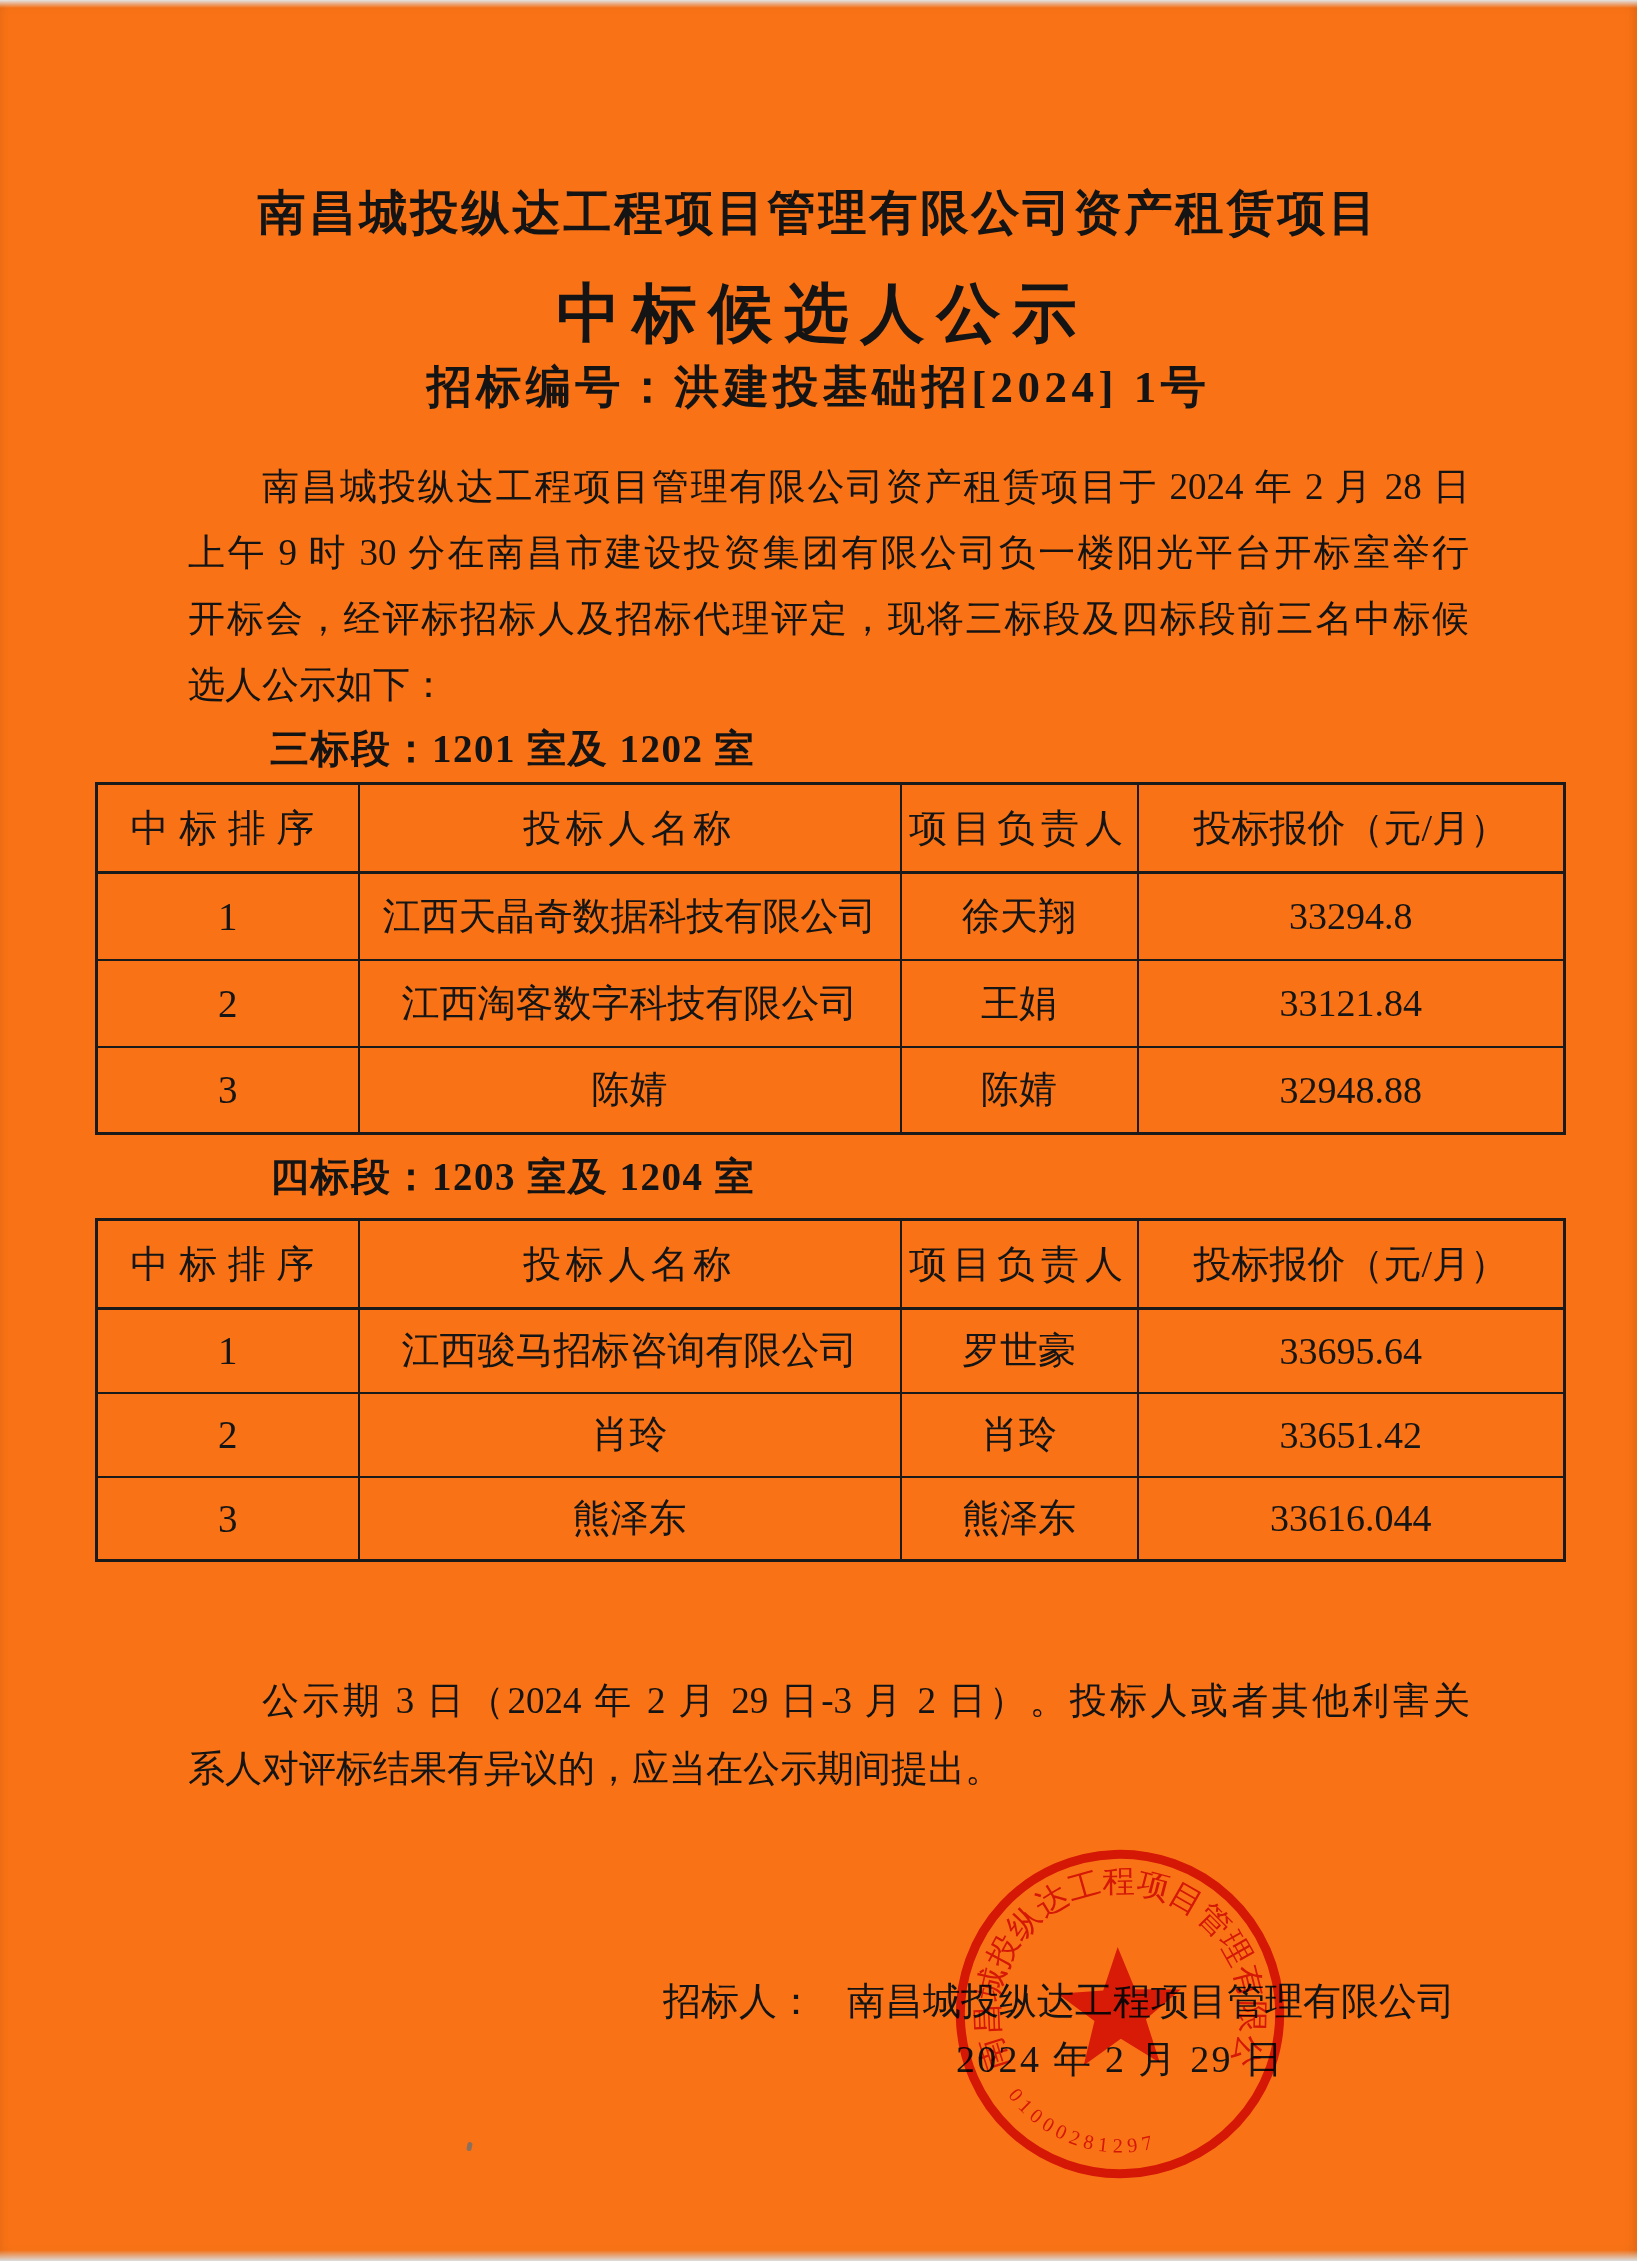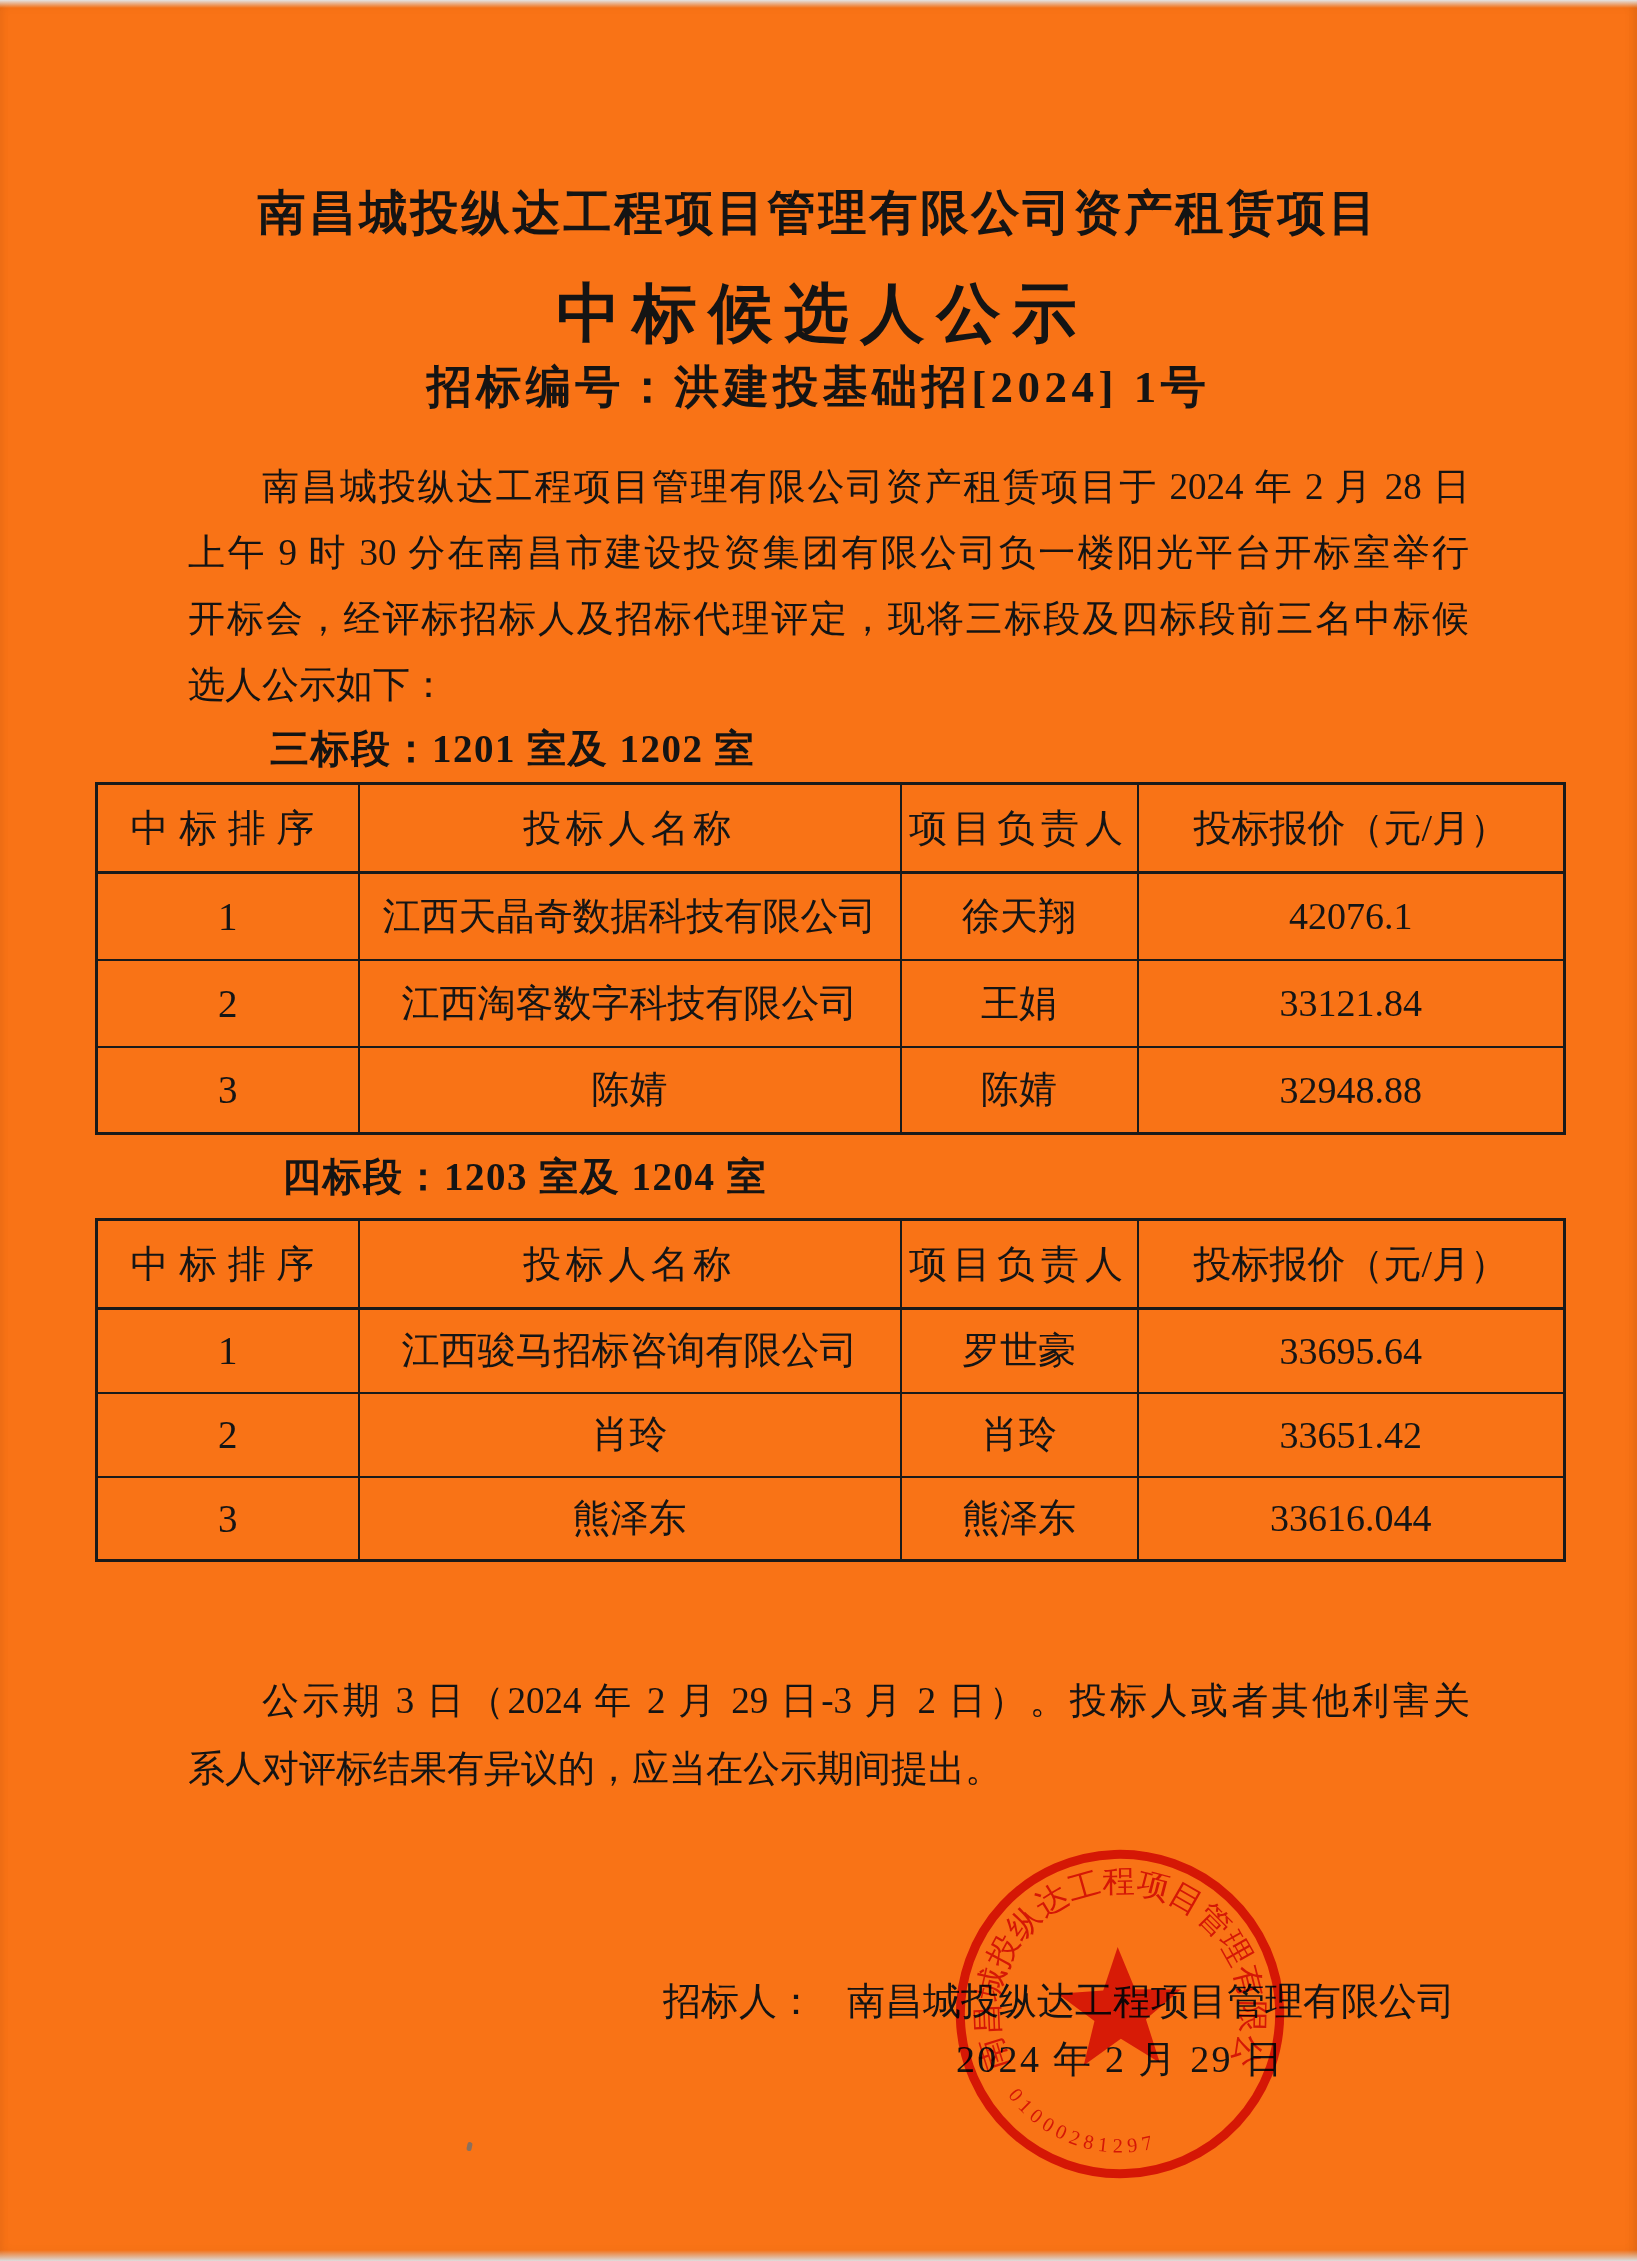--- a/index.html
+++ b/index.html
@@ -28,21 +28,21 @@
   .title3{top:357px;left:0;width:1637px;text-align:center;
     font-size:45px;font-weight:700;letter-spacing:4.5px;}
 
   .intro{top:454px;left:188px;width:1281px;font-size:37px;line-height:66px;}
   .intro .ln{text-align:justify;text-align-last:justify;white-space:normal;}
   .intro .ln.first{padding-left:74px;width:1208px;}
   .intro .ln.last{text-align:left;text-align-last:left;}
 
   .sec-heading{font-size:39px;font-weight:700;letter-spacing:1.5px;}
   .h1{top:722px;left:270px;}
-  .h2{top:1150px;left:270px;margin-left:12px;}
+  .h2{top:1150px;left:270px;}
 
   table.bid-table{
     position:absolute;left:95px;width:1468px;
     border-collapse:collapse;table-layout:fixed;
     font-size:38px;color:#151515;font-family:Liberation Serif, serif;
   }
   .t1{top:782px;}
   .t2{top:1218px;}
   table.bid-table col.c1{width:262px;}
   table.bid-table col.c2{width:542px;}
@@ -116,21 +116,21 @@
         <th class="bidder-h">投标人名称</th>
         <th class="mgr-h">项目负责人</th>
         <th>投标报价（元/月）</th>
       </tr>
     </thead>
     <tbody>
       <tr>
         <td class="rank">1</td>
         <td>江西天晶奇数据科技有限公司</td>
         <td>徐天翔</td>
-        <td>42076.1</td>
+        <td>33294.8</td>
       </tr>
       <tr>
         <td class="rank">2</td>
         <td>江西淘客数字科技有限公司</td>
         <td>王娟</td>
         <td>33121.84</td>
       </tr>
       <tr>
         <td class="rank">3</td>
         <td>陈婧</td>

